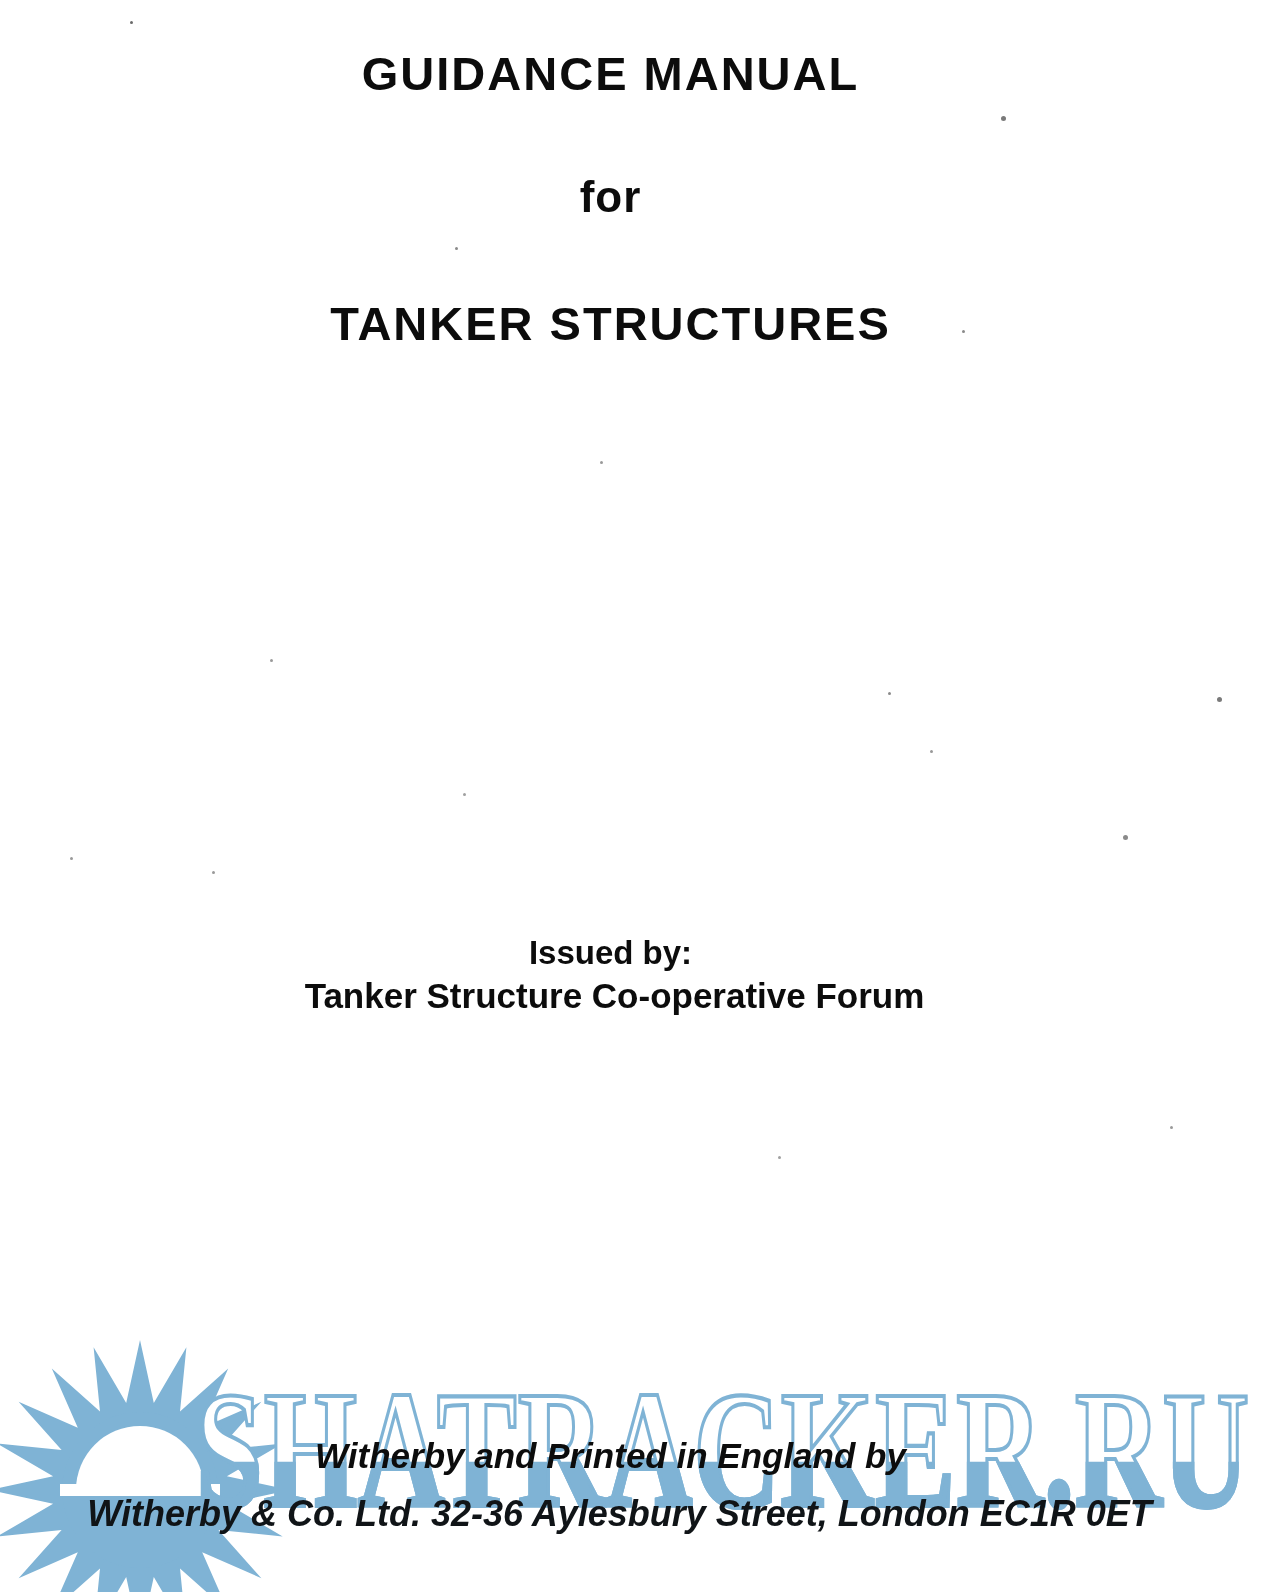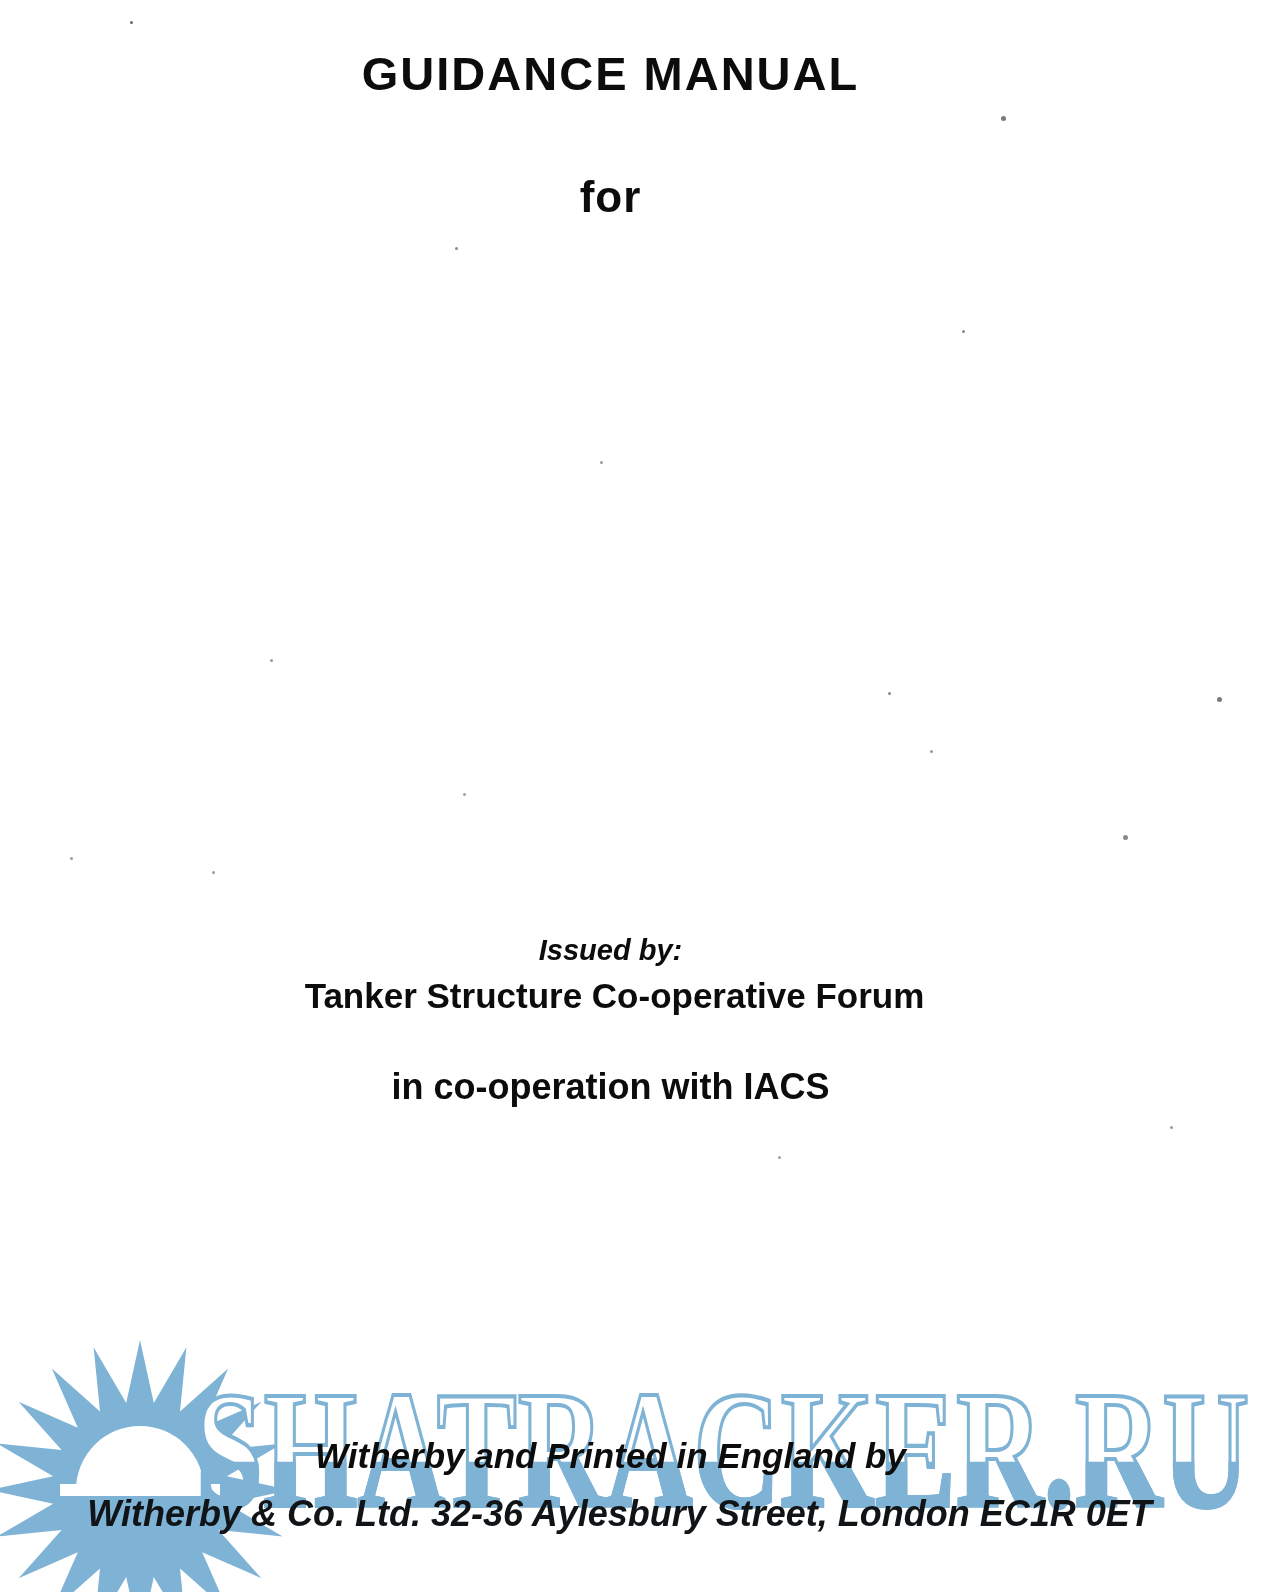--- a/index.html
+++ b/index.html
@@ -22,21 +22,21 @@
     box-sizing: border-box;
     padding-right: 42px;
     text-align: center;
     color: #0c0c0c;
     font-weight: bold;
     white-space: nowrap;
   }
   .t-main      { top: 46px;   font-size: 47px; letter-spacing: 2px; }
   .t-for       { top: 172px;  font-size: 44px; letter-spacing: 1px; }
   .t-sub       { top: 296px;  font-size: 47px; letter-spacing: 2px; }
-  .i-line1     { top: 934px;  font-size: 29px; font-style: italic; }
+  .i-line1     { top: 934px;  font-size: 33px; }
   .i-line2     { top: 976px;  font-size: 35px; padding-left: 8px; }
   .i-line3     { top: 1066px; font-size: 36px; }
   .p-line1     { top: 1436px; font-size: 35px; font-style: italic; z-index: 5; }
   .p-line2     { top: 1484px; font-size: 36px; font-style: italic; z-index: 5;
                  padding-right: 24px; color: #101417; margin-top: 9px; }
 
   
   .wm-wrap {
     position: absolute;
     left: 196px;
@@ -104,24 +104,24 @@
       648px 1135px 0 0 #a0a0a0;
   }
 </style>
 </head>
 <body>
 
 <div class="page">
 
   <div class="center-line t-for">for</div>
   <div class="center-line t-main">GUIDANCE MANUAL</div>
+  <div class="center-line t-sub">TANKER STRUCTURES</div>
 
   <div class="center-line i-line1">Issued by:</div>
   <div class="center-line i-line2">Tanker Structure Co-operative Forum</div>
-  <div class="center-line i-line3">in co-operation with IACS</div>
 
   <svg class="sun-logo" viewBox="0 0 300 300" xmlns="http://www.w3.org/2000/svg">
     <polygon fill="#7fb3d5" points="
       300,150 236.9,163.8 292.7,196.4 228.4,190.0 271.4,238.2 212.2,212.2
       238.2,271.4 190.0,228.4 196.4,292.7 163.8,236.9 150,300 136.2,236.9
       103.6,292.7 110.0,228.4 61.8,271.4 87.8,212.2 28.6,238.2 71.6,190.0
       7.3,196.4 63.1,163.8 0,150 63.1,136.2 7.3,103.6 71.6,110.0 28.6,61.8
       87.8,87.8 61.8,28.6 110.0,71.6 103.6,7.3 136.2,63.1 150,0 163.8,63.1
       196.4,7.3 190.0,71.6 238.2,28.6 212.2,87.8 271.4,61.8 228.4,110.0
       292.7,103.6 236.9,136.2"></polygon>

